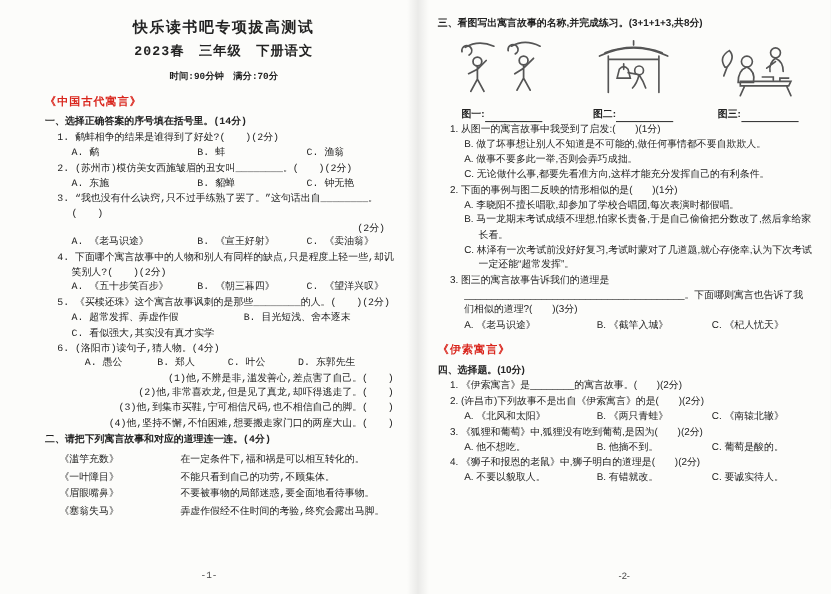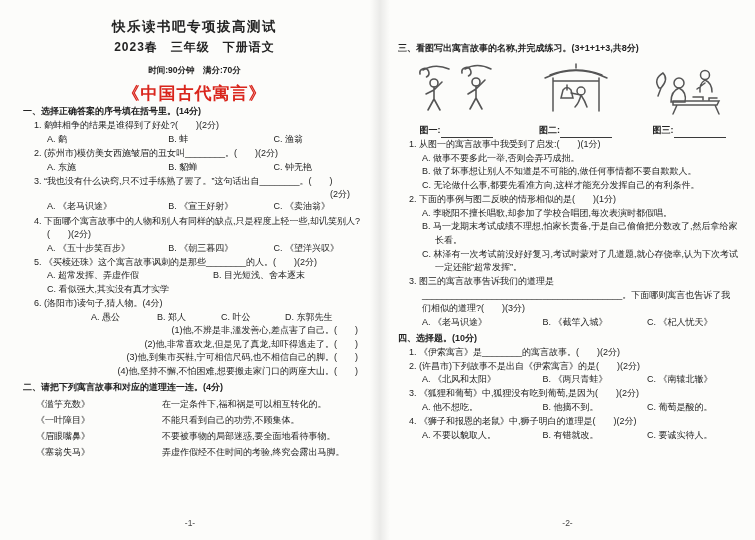--- a/index.html
+++ b/index.html
@@ -6,47 +6,47 @@
   html,body{margin:0;padding:0;}
   body{
     width:755px;height:540px;overflow:hidden;position:relative;
     background:#f1f1ee;
     font-family:"Liberation Sans","DejaVu Sans",sans-serif;
     color:var(--ink);
   }
   .sheet{display:flex;width:755px;height:540px;}
   .page{position:relative;box-sizing:border-box;background:var(--paper);
         font-size:9px;line-height:13.6px;height:540px;}
-  .p1{width:380px;padding:12px 14px 0 23px;}
-  .p2{width:375px;padding:40px 16px 0 18px;}
+  .p1{width:380px;padding:12px 14px 0 41px;font-family:Liberation Mono, monospace;}
+  .p2{width:375px;padding:13px 16px 0 18px;}
   .gutter{position:absolute;left:370px;top:0;width:20px;height:540px;
           background:linear-gradient(90deg,rgba(0,0,0,0) 0%,rgba(0,0,0,0.07) 50%,rgba(0,0,0,0) 100%);
           pointer-events:none;}
   .title{font-size:13.5px;font-weight:bold;text-align:center;letter-spacing:1.5px;margin-top:8px;}
   .subtitle{font-size:12px;font-weight:bold;text-align:center;letter-spacing:1px;margin-top:7px;}
   .fields{display:flex;justify-content:space-between;align-items:flex-end;
           margin:15px 4px 0 10px;font-weight:bold;font-size:8.5px;}
   .uline{display:inline-block;border-bottom:1px solid #3a3a3a;height:9px;vertical-align:bottom;}
   .w64{width:64px}.w72{width:72px}.w54{width:54px}
   .timeline{text-align:center;font-weight:bold;font-size:8.5px;margin-top:10px;}
-  .red-title{color:var(--red);font-weight:bold;font-size:17px;text-align:center;
+  .red-title{color:var(--red);font-weight:bold;font-size:10px;text-align:left;
              letter-spacing:1px;margin:9px 0 5px;}
   .sec{font-weight:bold;margin-top:2px;}
   .q{margin-left:11px;padding-left:13px;text-indent:-13px;overflow-wrap:anywhere;margin-top:0.5px;}
   .pts-right{text-align:right;padding-right:16px;line-height:12px;}
   .opts{display:grid;margin-left:24px;}
   .opts.c3{grid-template-columns:38% 33% 29%;}
   .opts.c2{grid-template-columns:52% 48%;}
-  .opts.c4{grid-template-columns:66px 64px 64px 100px;margin-left:68px;}
+  .opts.c4{grid-template-columns:66px 64px 64px 100px;margin-left:36px;}
   .optline{margin-left:24px;padding-left:13px;text-indent:-13px;overflow-wrap:anywhere;}
   .sub{margin-left:11px;display:flex;text-align:right;}
   .sub .subtext{flex:1;}
   .sub .bracket{margin-right:8px;white-space:pre;}
   .match{margin:3px 0 0 13px;}
-  .mrow{display:grid;grid-template-columns:110px 1fr;line-height:15.8px;gap:16px;}
+  .mrow{display:grid;grid-template-columns:110px 1fr;line-height:15.8px;}
   .figs{display:flex;justify-content:space-between;align-items:flex-end;
         padding:3px 10px 0 12px;margin-top:2px;}
   .figcell{display:flex;flex-direction:column;align-items:center;}
   .figcap{margin-top:3px;font-weight:bold;}
   .capline{display:inline-block;width:52px;border-bottom:1px solid #3a3a3a;height:9px;vertical-align:bottom;}
   .pagenum{position:absolute;bottom:9px;left:0;right:0;text-align:center;font-size:8.5px;color:#454545;}
 </style>
 </head>
 <body style="--red: #d9251c; --ink: #232323; --paper: #fcfcfa;">
 
@@ -182,33 +182,34 @@
       <path d="M56,19 q-6,4 -5,12 M56,19 q7,3 7,12 M56,22 l-8,6"></path>
       <path d="M24,40 h46 l-2,4 h-44 z M28,44 l-4,9 M66,44 l4,9 M60,40 v-3 h8"></path>
       <path d="M44,36 h10 v3"></path>
     </g>
   </svg>
 </span>
             <div class="figcap"><span>图三:</span><span class="capline"></span></div>
           </div>
         </div>
         <div class="q"><span>1. 从图一的寓言故事中我受到了启发:(　　)(1分)</span></div>
+        <div class="optline">B. 做了坏事想让别人不知道是不可能的,做任何事情都不要自欺欺人。</div>
         <div class="optline">A. 做事不要多此一举,否则会弄巧成拙。</div>
-        <div class="optline">B. 做了坏事想让别人不知道是不可能的,做任何事情都不要自欺欺人。</div>
         <div class="optline">C. 无论做什么事,都要先看准方向,这样才能充分发挥自己的有利条件。</div>
         <div class="q"><span>2. 下面的事例与图二反映的情形相似的是(　　)(1分)</span></div>
         <div class="optline">A. 李晓阳不擅长唱歌,却参加了学校合唱团,每次表演时都假唱。</div>
         <div class="optline">B. 马一龙期末考试成绩不理想,怕家长责备,于是自己偷偷把分数改了,然后拿给家长看。</div>
         <div class="optline">C. 林泽有一次考试前没好好复习,考试时蒙对了几道题,就心存侥幸,认为下次考试一定还能“超常发挥”。</div>
         <div class="q"><span>3. 图三的寓言故事告诉我们的道理是________________________________________。下面哪则寓言也告诉了我们相似的道理?(　　)(3分)</span></div>
         <div class="opts c3">
           <span class="opt">A. 《老马识途》</span>
           <span class="opt">B. 《截竿入城》</span>
           <span class="opt">C. 《杞人忧天》</span>
         </div>
+        <div class="red-title">《伊索寓言》</div>
         <div class="sec">四、选择题。(10分)</div>
         <div class="q"><span>1. 《伊索寓言》是________的寓言故事。(　　)(2分)</span></div>
         <div class="q"><span>2. (许昌市)下列故事不是出自《伊索寓言》的是(　　)(2分)</span></div>
         <div class="opts c3">
           <span class="opt">A. 《北风和太阳》</span>
           <span class="opt">B. 《两只青蛙》</span>
           <span class="opt">C. 《南辕北辙》</span>
         </div>
         <div class="q"><span>3. 《狐狸和葡萄》中,狐狸没有吃到葡萄,是因为(　　)(2分)</span></div>
         <div class="opts c3">

